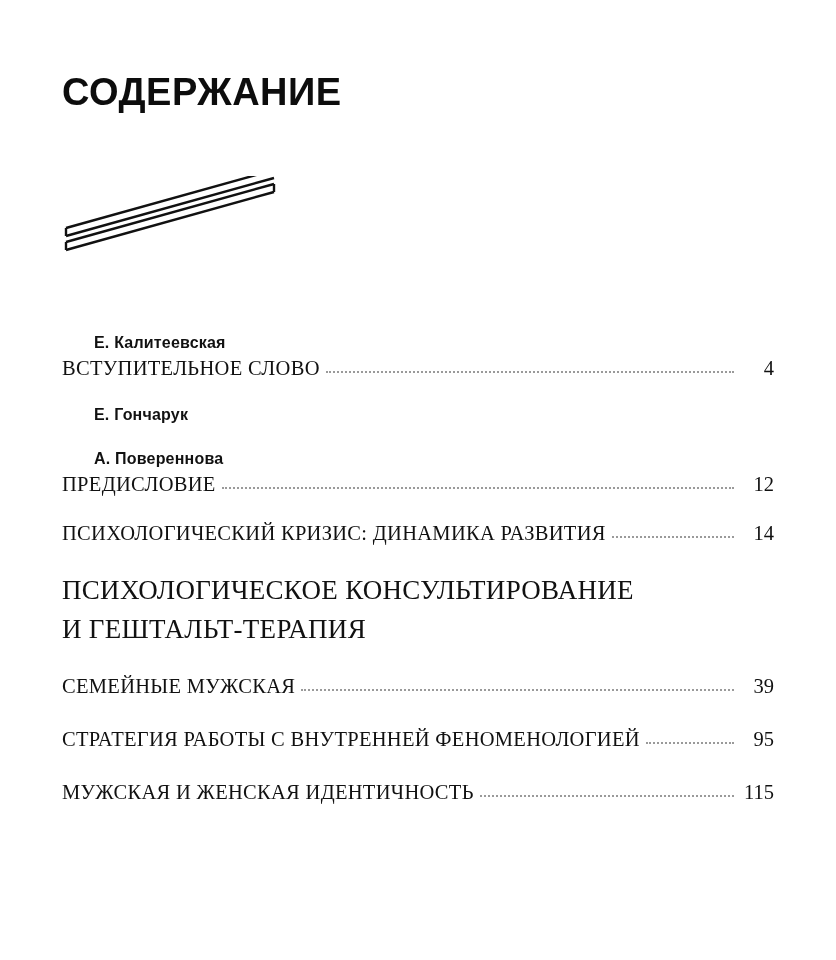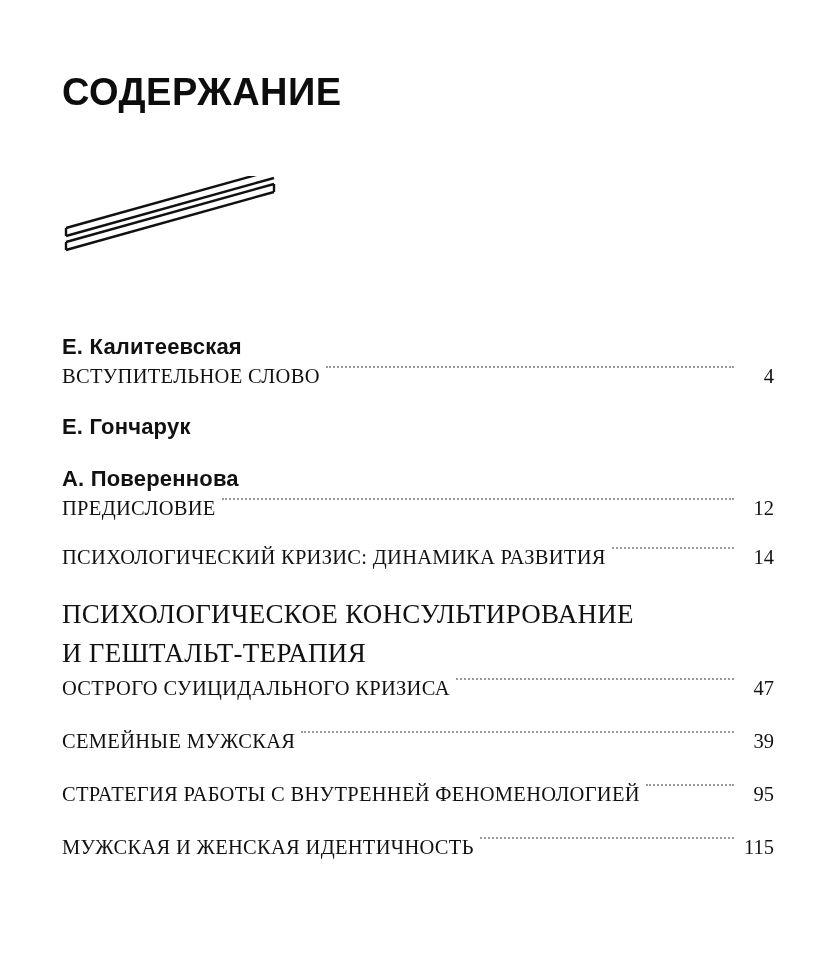--- a/index.html
+++ b/index.html
@@ -38,27 +38,29 @@
   }
   .toc {
     margin-top: 78px;
   }
   .toc-entry {
     margin-bottom: 26px;
   }
   .toc-author {
     font-family: "Liberation Sans", sans-serif;
     font-weight: bold;
-    font-size: 22px;
+    font-size: 16px;
     color: #111111;
     margin-bottom: 5px;
     letter-spacing: 0.2px;
+    margin-left: 32px;
   }
   .toc-line {
     display: flex;
+    align-items: flex-end;
     width: 100%;
   }
   .toc-text {
     font-family: "Liberation Serif", serif;
     font-size: 20.5px;
     letter-spacing: 0.3px;
     color: #111111;
     white-space: nowrap;
   }
   .toc-leader {
@@ -135,25 +137,20 @@
       <div class="toc-line">
         <span class="toc-text">ПСИХОЛОГИЧЕСКИЙ КРИЗИС: ДИНАМИКА РАЗВИТИЯ</span>
         <span class="toc-leader"></span>
         <span class="toc-page">14</span>
       </div>
     </div>
 
     <div class="toc-entry entry-tight">
       <div class="toc-subline">ПСИХОЛОГИЧЕСКОЕ КОНСУЛЬТИРОВАНИЕ</div>
       <div class="toc-subline">И ГЕШТАЛЬТ-ТЕРАПИЯ</div>
-      <div class="toc-line">
-        <span class="toc-text">ОСТРОГО СУИЦИДАЛЬНОГО КРИЗИСА</span>
-        <span class="toc-leader"></span>
-        <span class="toc-page">47</span>
-      </div>
     </div>
 
     <div class="toc-entry entry-tight">
       <div class="toc-line">
         <span class="toc-text">СЕМЕЙНЫЕ МУЖСКАЯ</span>
         <span class="toc-leader"></span>
         <span class="toc-page">39</span>
       </div>
     </div>
 

